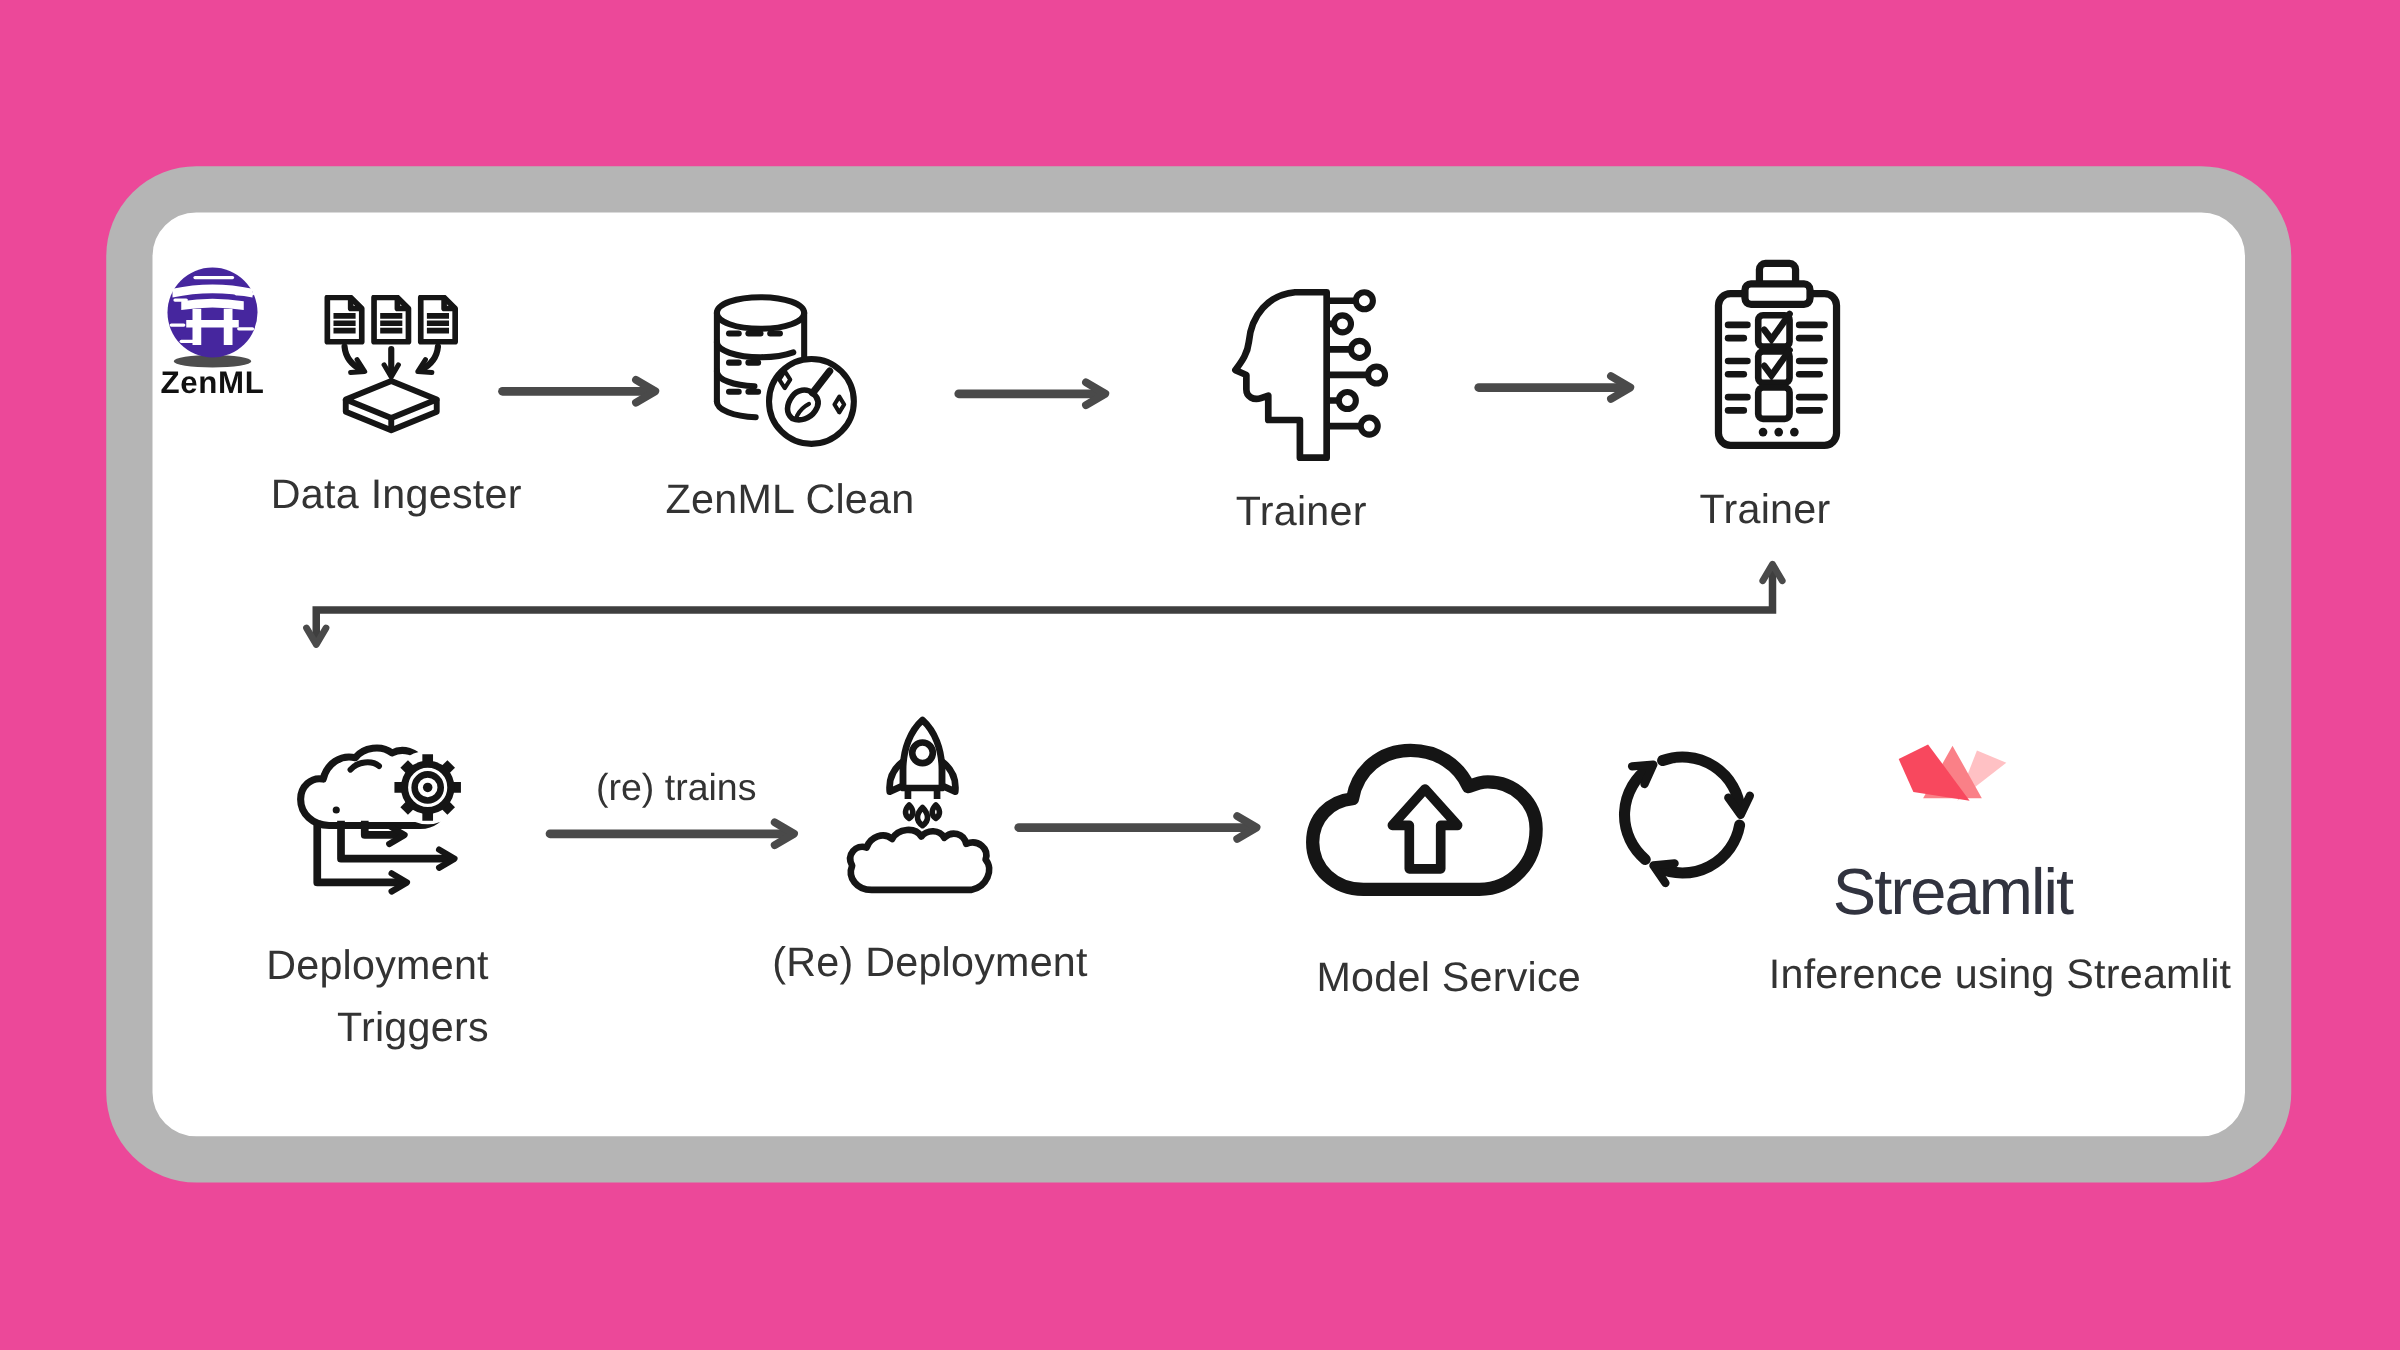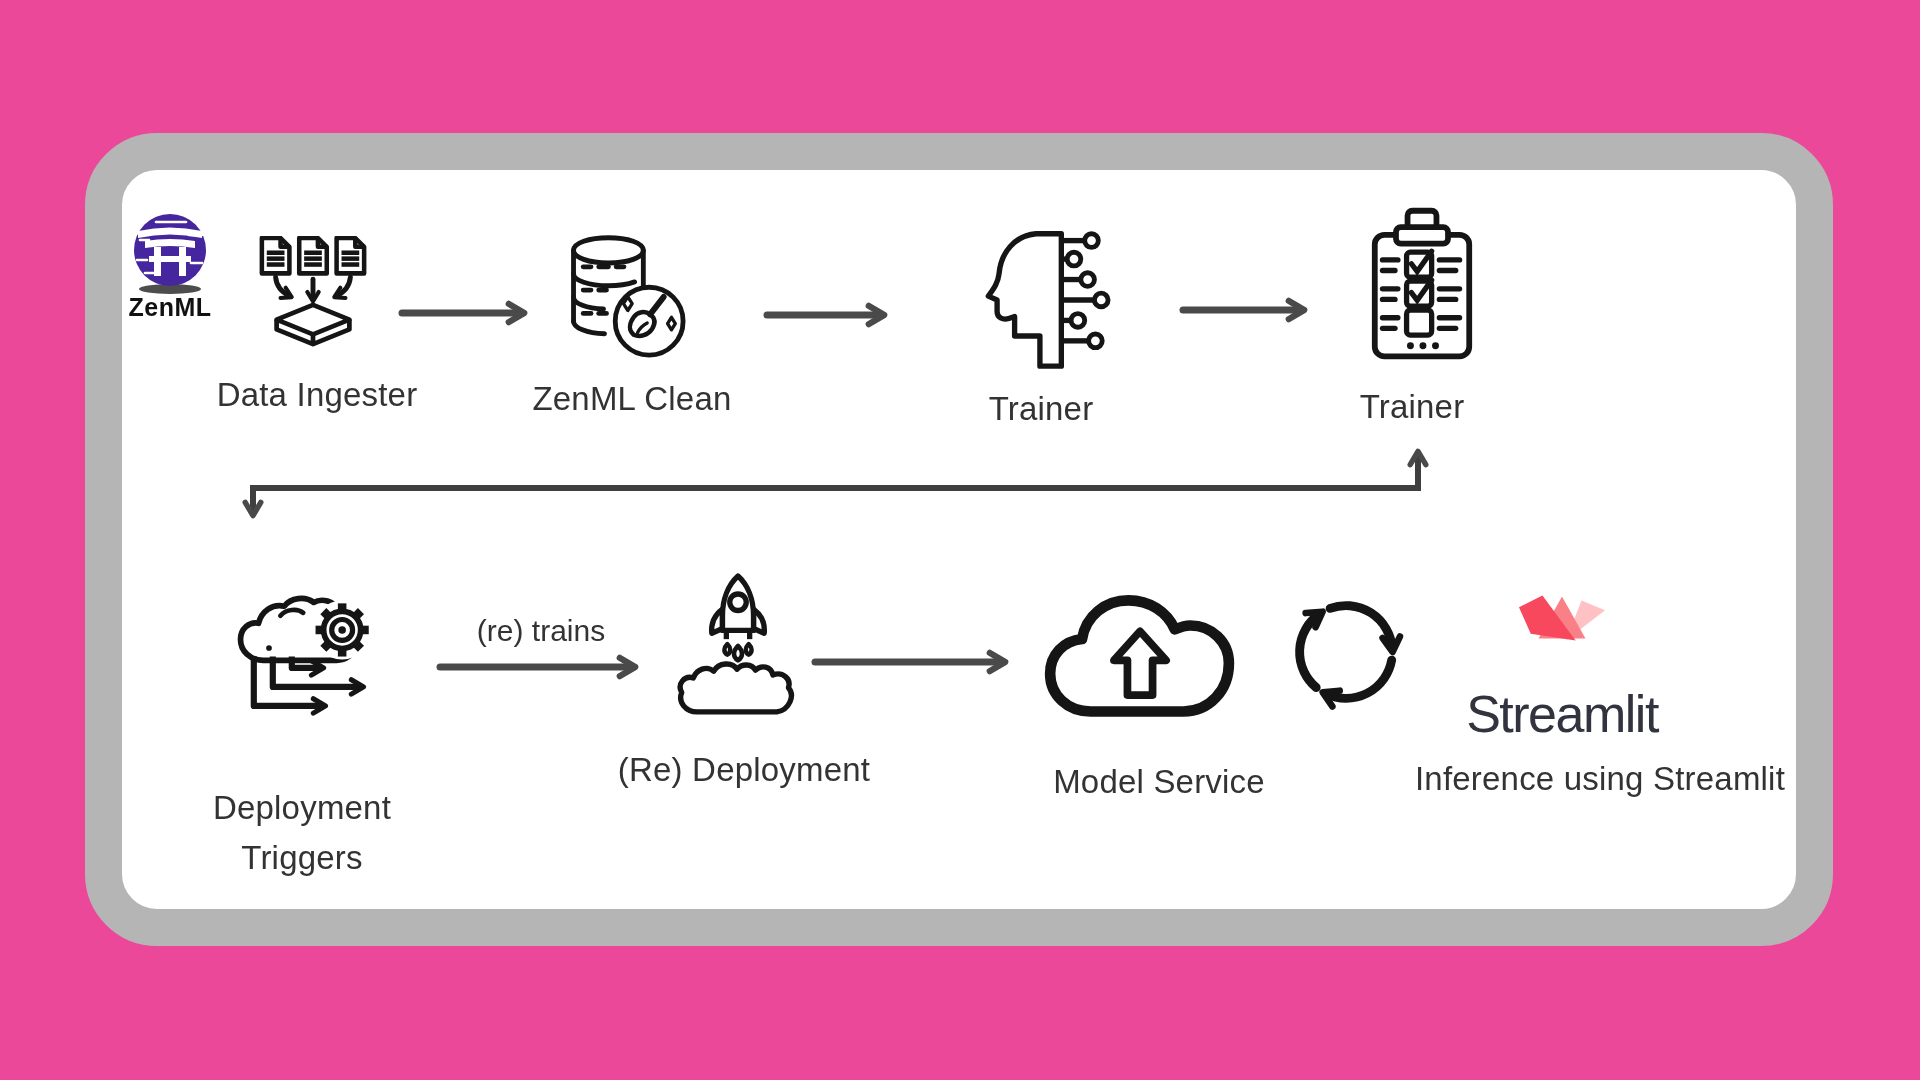--- a/index.html
+++ b/index.html
@@ -3,21 +3,21 @@
 <meta charset="utf-8">
 <style>
   html,body{margin:0;padding:0;background:#ffffff;}
   .canvas{position:relative;width:1920px;height:1080px;background:#ec4899;overflow:hidden;
           font-family:"Liberation Sans",sans-serif;}
   .frame{position:absolute;left:85px;top:133px;width:1748px;height:813px;box-sizing:border-box;
          border:37px solid #b5b5b5;border-radius:72px;background:#ffffff;}
   .node{position:absolute;}
   .nlabel{position:absolute;transform:translate(-50%,-50%);font-size:33px;font-weight:300;
           color:#333333;white-space:nowrap;letter-spacing:.2px;}
-  .nlabel.two{text-align:center;line-height:50px;margin-top:36px;}
+  .nlabel.two{text-align:right;line-height:50px;}
   .edge-label{position:absolute;transform:translate(-50%,-50%);font-size:30px;font-weight:300;
           color:#333333;white-space:nowrap;}
   .zen-label{position:absolute;transform:translate(-50%,-50%);font-size:25px;font-weight:700;
           color:#111111;letter-spacing:.5px;}
   .wordmark{font-size:52px;font-weight:500;color:#31333f;letter-spacing:-1.5px;line-height:1;}
   .stream-block{position:absolute;left:1446px;top:592px;width:232px;display:flex;
           flex-direction:column;align-items:center;gap:36px;}
   .stream-block svg{margin-bottom:6px;}
   svg{display:block;}
   .overlay{position:absolute;left:0;top:0;}

